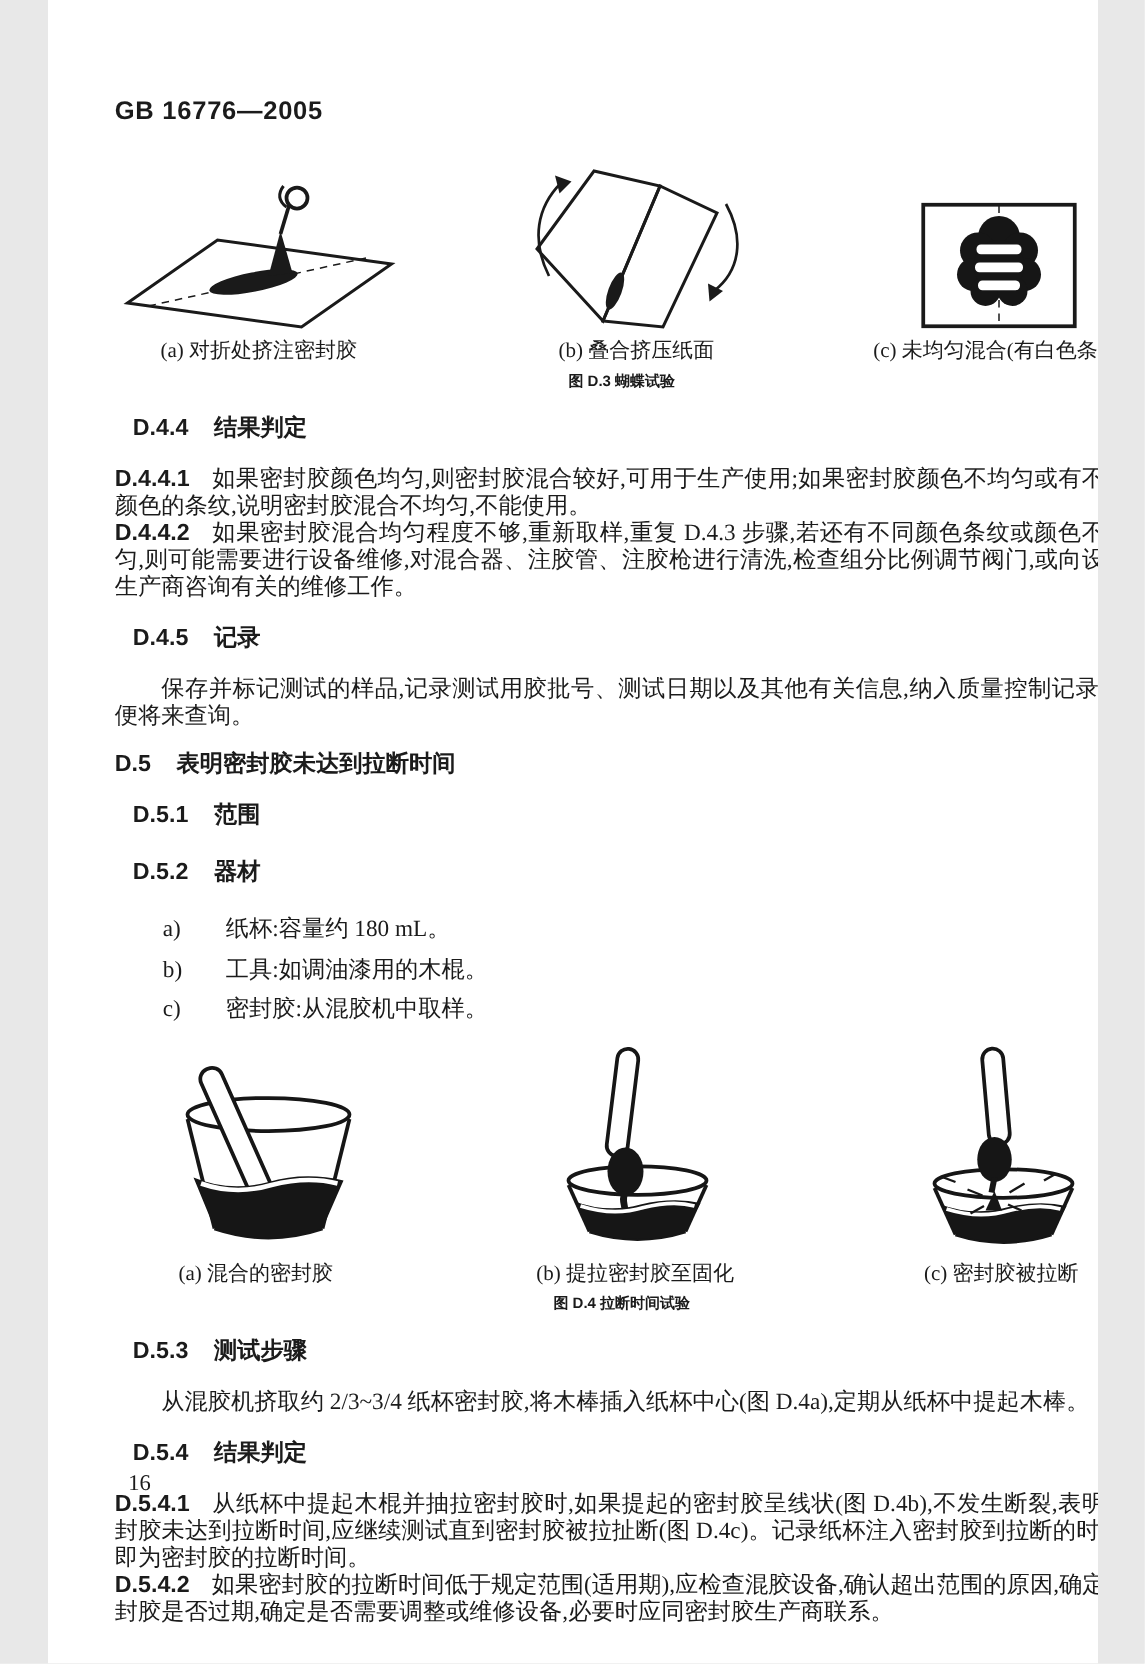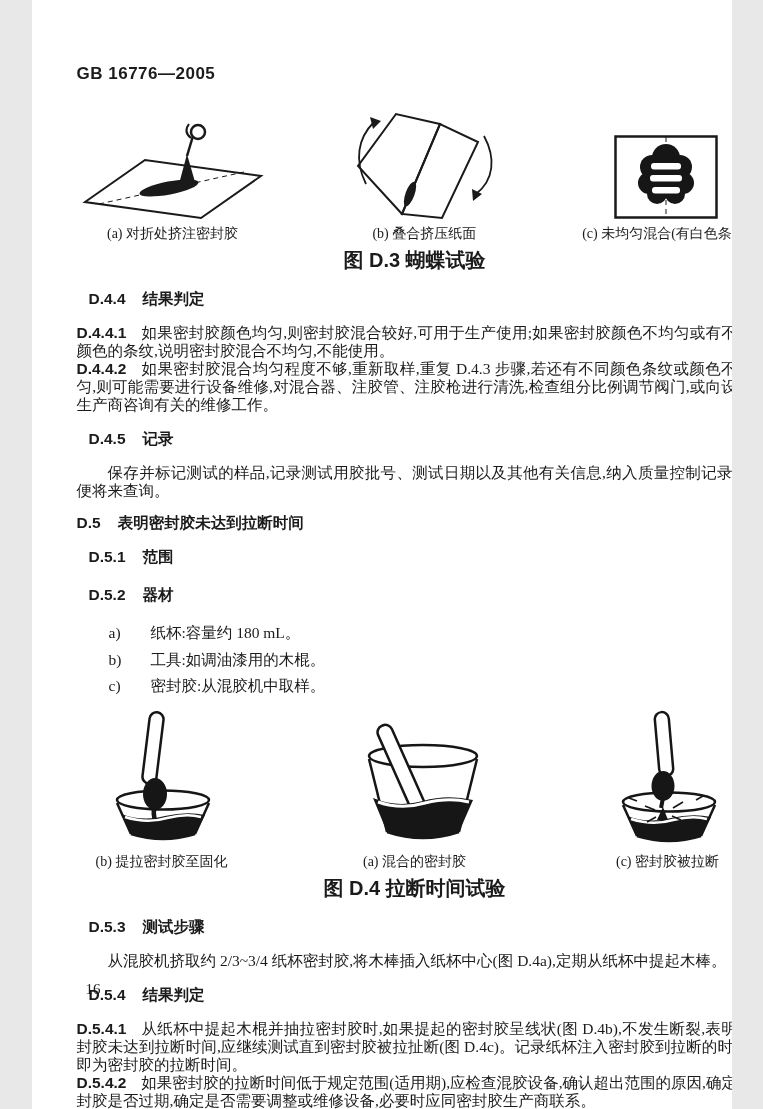--- a/index.html
+++ b/index.html
@@ -13,21 +13,21 @@
     margin-top:64px; font-size:17px; font-weight:bold; letter-spacing:.5px;
     font-family:"Liberation Sans","DejaVu Sans",sans-serif;
   }
   
   .fig-row { display:flex; justify-content:space-between; align-items:flex-end; }
   .fig-row.d3 { margin-top:24px; padding:0 2px; }
   .fig-row.d4 { margin-top:10px; padding:0 10px; }
   .fig-cell { display:flex; flex-direction:column; align-items:center; }
   .fig-cap { font-size:14px; margin-top:5px; white-space:nowrap; }
   .fig-title {
-    text-align:center; font-weight:bold; font-size:20px; margin:4px 0 8px;
+    text-align:center; font-weight:bold; font-size:10px; margin:4px 0 8px;
     font-family:"Liberation Sans","DejaVu Sans",sans-serif;
   }
   svg { display:block; }
   
   p { margin:0; font-size:15.5px; line-height:18px; text-align:justify; }
   .h3 {
     font-size:15.5px; line-height:26px; font-weight:bold; margin:12px;
     font-family:"Liberation Sans","DejaVu Sans",sans-serif;
   }
   .h2 { margin:10px 0 8px; }
@@ -119,44 +119,44 @@
         <span class="li-label">b)</span>
         <span class="li-text">工具:如调油漆用的木棍。</span>
       </div>
     <div class="list-item">
         <span class="li-label">c)</span>
         <span class="li-text">密封胶:从混胶机中取样。</span>
       </div>
 
     <div class="fig-row d4">
       <div class="fig-cell">
+        <svg width="168" height="126" viewBox="0 0 168 126">
+          <ellipse cx="92" cy="34" rx="54" ry="11" fill="none" stroke="#161616" stroke-width="2.5"></ellipse>
+          <path d="M 38,37 L 56,110" stroke="#161616" stroke-width="2.5"></path>
+          <path d="M 146,37 L 128,110" stroke="#161616" stroke-width="2.5"></path>
+          <path d="M 56,110 Q 92,122 128,110" fill="none" stroke="#161616" stroke-width="2.5"></path>
+          <rect x="62" y="0" width="15" height="95" rx="7" fill="#ffffff" stroke="#161616" stroke-width="2.5" transform="rotate(-24 69 45)"></rect>
+          <path d="M 42,76 Q 66,86 92,79 Q 116,72 142,78 L 128,110 Q 92,122 56,110 Z" fill="#161616"></path>
+          <path d="M 47,80 Q 70,88 94,81 Q 118,75 138,80" fill="none" stroke="#ffffff" stroke-width="3"></path>
+        </svg>
+        <div class="fig-cap">(a) 混合的密封胶</div>
+      </div>
+      <div class="fig-cell">
         <svg width="150" height="138" viewBox="0 0 150 138">
           <ellipse cx="76" cy="90" rx="46" ry="9.5" fill="none" stroke="#161616" stroke-width="2.5"></ellipse>
           <path d="M 30,93 L 44,124" stroke="#161616" stroke-width="2.5"></path>
           <path d="M 122,93 L 108,124" stroke="#161616" stroke-width="2.5"></path>
           <path d="M 44,124 Q 76,134 108,124" fill="none" stroke="#161616" stroke-width="2.5"></path>
           <rect x="59" y="2" width="14" height="72" rx="7" fill="#ffffff" stroke="#161616" stroke-width="2.5" transform="rotate(7 66 38)"></rect>
           <ellipse cx="68" cy="84" rx="12" ry="16" fill="#161616"></ellipse>
           <path d="M 68,98 C 64,104 70,108 67,116" fill="none" stroke="#161616" stroke-width="4.5"></path>
           <path d="M 34,104 Q 56,112 78,106 Q 100,101 118,105 L 108,124 Q 76,134 44,124 Z" fill="#161616"></path>
           <path d="M 38,107 Q 60,114 80,108 Q 100,103 114,107" fill="none" stroke="#ffffff" stroke-width="2.5"></path>
         </svg>
         <div class="fig-cap">(b) 提拉密封胶至固化</div>
-      </div>
-      <div class="fig-cell">
-        <svg width="168" height="126" viewBox="0 0 168 126">
-          <ellipse cx="92" cy="34" rx="54" ry="11" fill="none" stroke="#161616" stroke-width="2.5"></ellipse>
-          <path d="M 38,37 L 56,110" stroke="#161616" stroke-width="2.5"></path>
-          <path d="M 146,37 L 128,110" stroke="#161616" stroke-width="2.5"></path>
-          <path d="M 56,110 Q 92,122 128,110" fill="none" stroke="#161616" stroke-width="2.5"></path>
-          <rect x="62" y="0" width="15" height="95" rx="7" fill="#ffffff" stroke="#161616" stroke-width="2.5" transform="rotate(-24 69 45)"></rect>
-          <path d="M 42,76 Q 66,86 92,79 Q 116,72 142,78 L 128,110 Q 92,122 56,110 Z" fill="#161616"></path>
-          <path d="M 47,80 Q 70,88 94,81 Q 118,75 138,80" fill="none" stroke="#ffffff" stroke-width="3"></path>
-        </svg>
-        <div class="fig-cap">(a) 混合的密封胶</div>
       </div>
       <div class="fig-cell">
         <svg width="150" height="138" viewBox="0 0 150 138">
           <ellipse cx="76" cy="92" rx="46" ry="9.5" fill="none" stroke="#161616" stroke-width="2.5"></ellipse>
           <path d="M 30,95 L 44,126" stroke="#161616" stroke-width="2.5"></path>
           <path d="M 122,95 L 108,126" stroke="#161616" stroke-width="2.5"></path>
           <path d="M 44,126 Q 76,136 108,126" fill="none" stroke="#161616" stroke-width="2.5"></path>
           <rect x="64" y="2" width="14" height="64" rx="7" fill="#ffffff" stroke="#161616" stroke-width="2.5" transform="rotate(-5 71 34)"></rect>
           <ellipse cx="70" cy="76" rx="11.5" ry="15" fill="#161616"></ellipse>
           <path d="M 70,88 L 68,98" stroke="#161616" stroke-width="4"></path>

